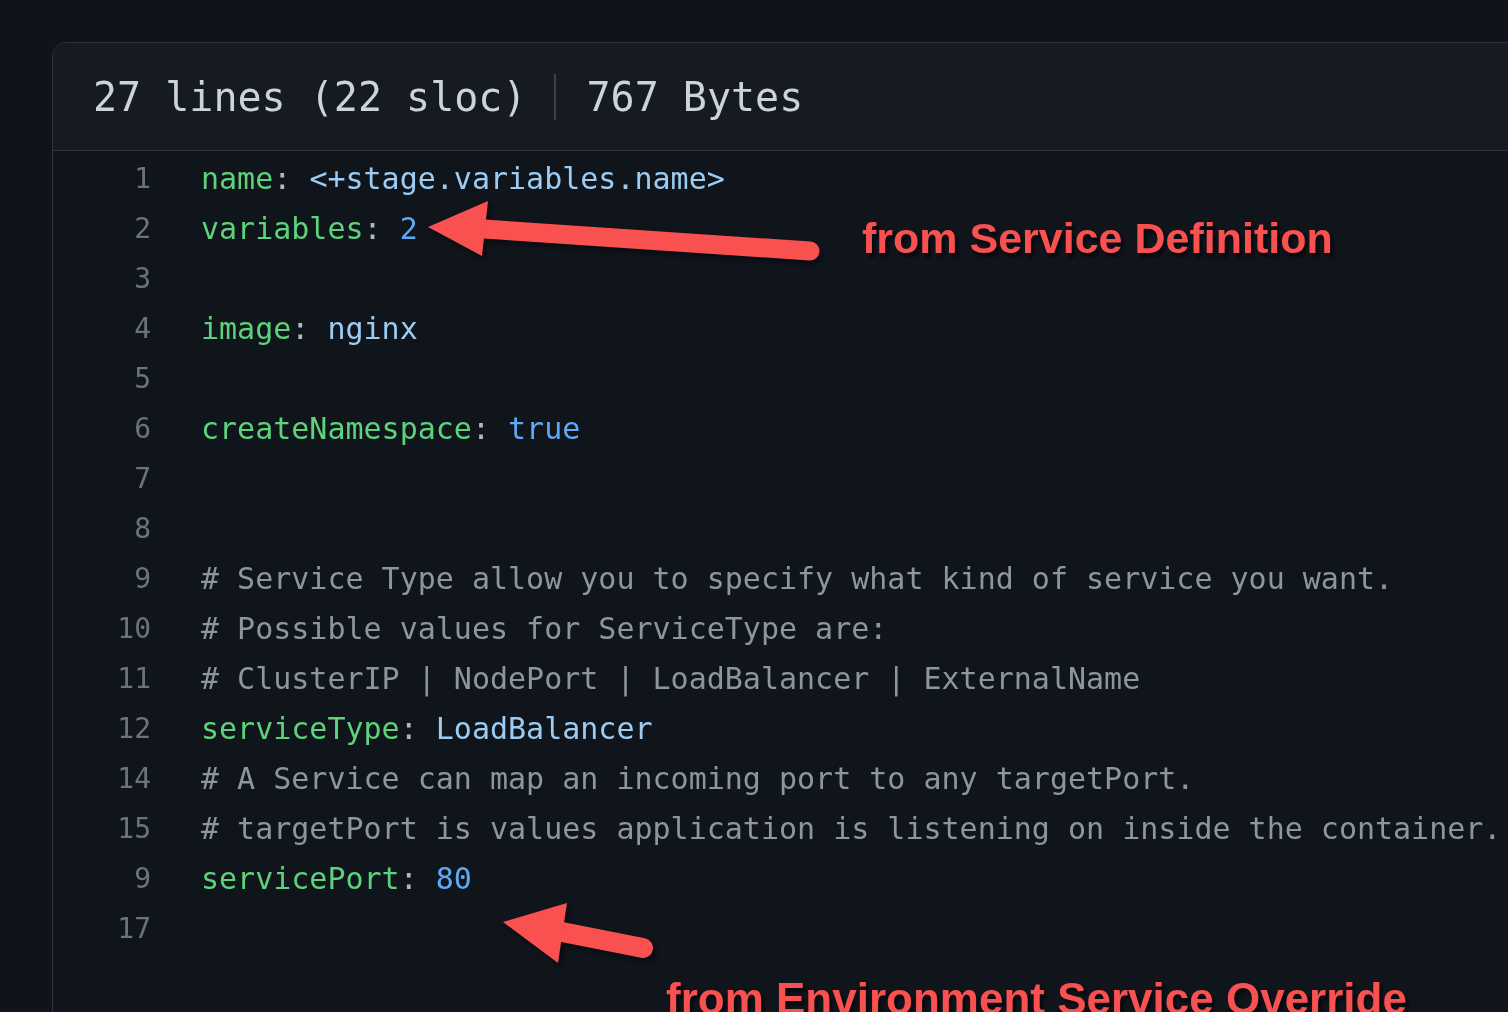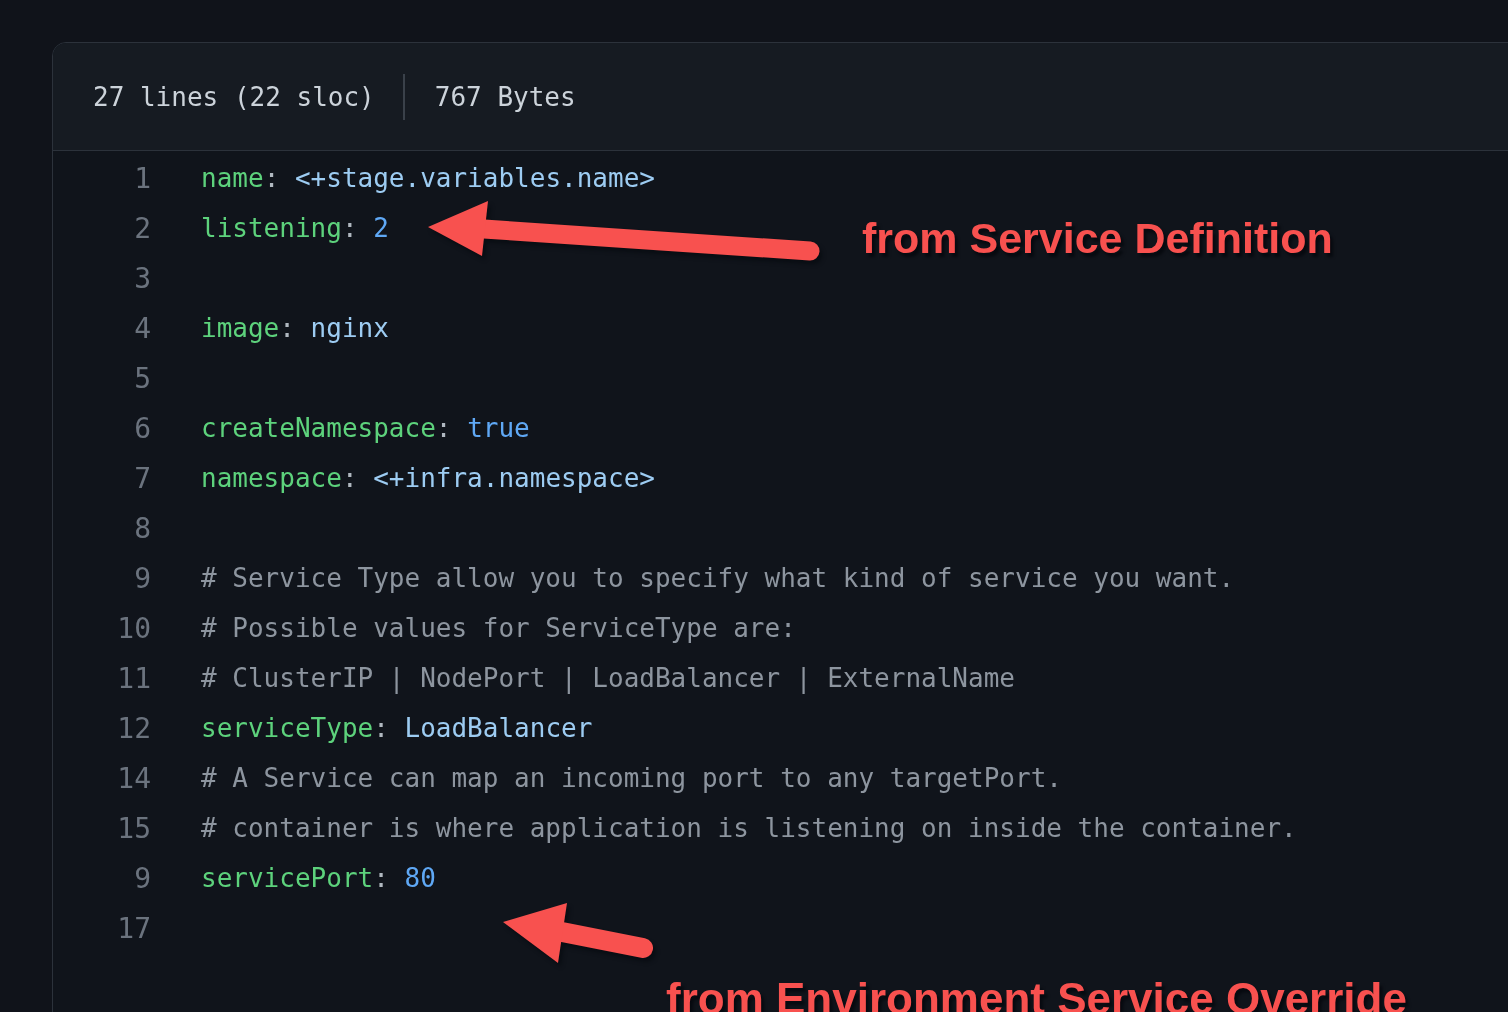--- a/index.html
+++ b/index.html
@@ -19,21 +19,21 @@
   }
   .file-header{
     height:107px;
     background:#161b22;
     border-bottom:1px solid #2c323b;
     border-radius:13px 0 0 0;
     display:flex;
     align-items:center;
     padding-left:40px;
     color:var(--c-header_text,#ccd3da);
-    font-size:26px;
+    font-size:40px;
   }
   .header-divider{
     width:2px;height:46px;
     background:#3a414a;
     margin:0 30px 0 28px;
   }
   .code{
     padding-top:2px;
   }
   .row{
@@ -45,21 +45,21 @@
   .ln{
     width:98px;
     flex:0 0 98px;
     text-align:right;
     font-size:28px;
     color:var(--c-line_number,#6b737e);
     cursor:pointer;
   }
   .line-content{
     padding-left:50px;
-    font-size:26px;
+    font-size:30px;
   }
   .tk-key{color:var(--c-key,#5dd27c);}
   .tk-punct{color:var(--c-punctuation,#b0b8c0);}
   .tk-str{color:var(--c-string,#9dccf2);}
   .tk-num{color:var(--c-number,#5fa8f5);}
   .tk-bool{color:var(--c-number,#5fa8f5);margin-top:45px;}
   .tk-comment{color:var(--c-comment,#8d959f);}
   .callout{
     position:absolute;
     color:var(--c-red,#f8514f);
@@ -82,33 +82,33 @@
 <body>
 
 <div class="panel">
   <div class="file-header">
     <span>27 lines (22 sloc)</span>
     <span class="header-divider"></span>
     <span>767 Bytes</span>
   </div>
   <div class="code">
       <div class="row"><span class="ln">1</span><span class="line-content"><span class="tk-key">name</span><span class="tk-punct">: </span><span class="tk-str">&lt;+stage.variables.name&gt;</span></span></div>
-      <div class="row"><span class="ln">2</span><span class="line-content"><span class="tk-key">listening</span><span class="tk-punct">: </span><span class="tk-num">2</span></span></div>
+      <div class="row"><span class="ln">2</span><span class="line-content"><span class="tk-key">variables</span><span class="tk-punct">: </span><span class="tk-num">2</span></span></div>
       <div class="row"><span class="ln">3</span><span class="line-content"></span></div>
       <div class="row"><span class="ln">4</span><span class="line-content"><span class="tk-key">image</span><span class="tk-punct">: </span><span class="tk-str">nginx</span></span></div>
       <div class="row"><span class="ln">5</span><span class="line-content"></span></div>
       <div class="row"><span class="ln">6</span><span class="line-content"><span class="tk-key">createNamespace</span><span class="tk-punct">: </span><span class="tk-bool">true</span></span></div>
-      <div class="row"><span class="ln">7</span><span class="line-content"><span class="tk-key">namespace</span><span class="tk-punct">: </span><span class="tk-str">&lt;+infra.namespace&gt;</span></span></div>
+      <div class="row"><span class="ln">7</span></div>
       <div class="row"><span class="ln">8</span><span class="line-content"></span></div>
       <div class="row"><span class="ln">9</span><span class="line-content"><span class="tk-comment"># Service Type allow you to specify what kind of service you want.</span></span></div>
       <div class="row"><span class="ln">10</span><span class="line-content"><span class="tk-comment"># Possible values for ServiceType are:</span></span></div>
       <div class="row"><span class="ln">11</span><span class="line-content"><span class="tk-comment"># ClusterIP | NodePort | LoadBalancer | ExternalName</span></span></div>
       <div class="row"><span class="ln">12</span><span class="line-content"><span class="tk-key">serviceType</span><span class="tk-punct">: </span><span class="tk-str">LoadBalancer</span></span></div>
       <div class="row"><span class="ln">14</span><span class="line-content"><span class="tk-comment"># A Service can map an incoming port to any targetPort.</span></span></div>
-      <div class="row"><span class="ln">15</span><span class="line-content"><span class="tk-comment"># container is where application is listening on inside the container.</span></span></div>
+      <div class="row"><span class="ln">15</span><span class="line-content"><span class="tk-comment"># targetPort is values application is listening on inside the container.</span></span></div>
       <div class="row"><span class="ln">9</span><span class="line-content"><span class="tk-key">servicePort</span><span class="tk-punct">: </span><span class="tk-num">80</span></span></div>
       <div class="row"><span class="ln">17</span></div>
     </div>
 </div>
 
 <svg id="arrow-1" class="arrow-svg" width="412" height="78" viewBox="0 0 412 78">
   <line x1="66" y1="37" x2="392" y2="59" stroke="#f8514f" stroke-width="19" stroke-linecap="round"></line>
   <polygon points="10,35 70,9 64,64" fill="#f8514f"></polygon>
 </svg>
 

